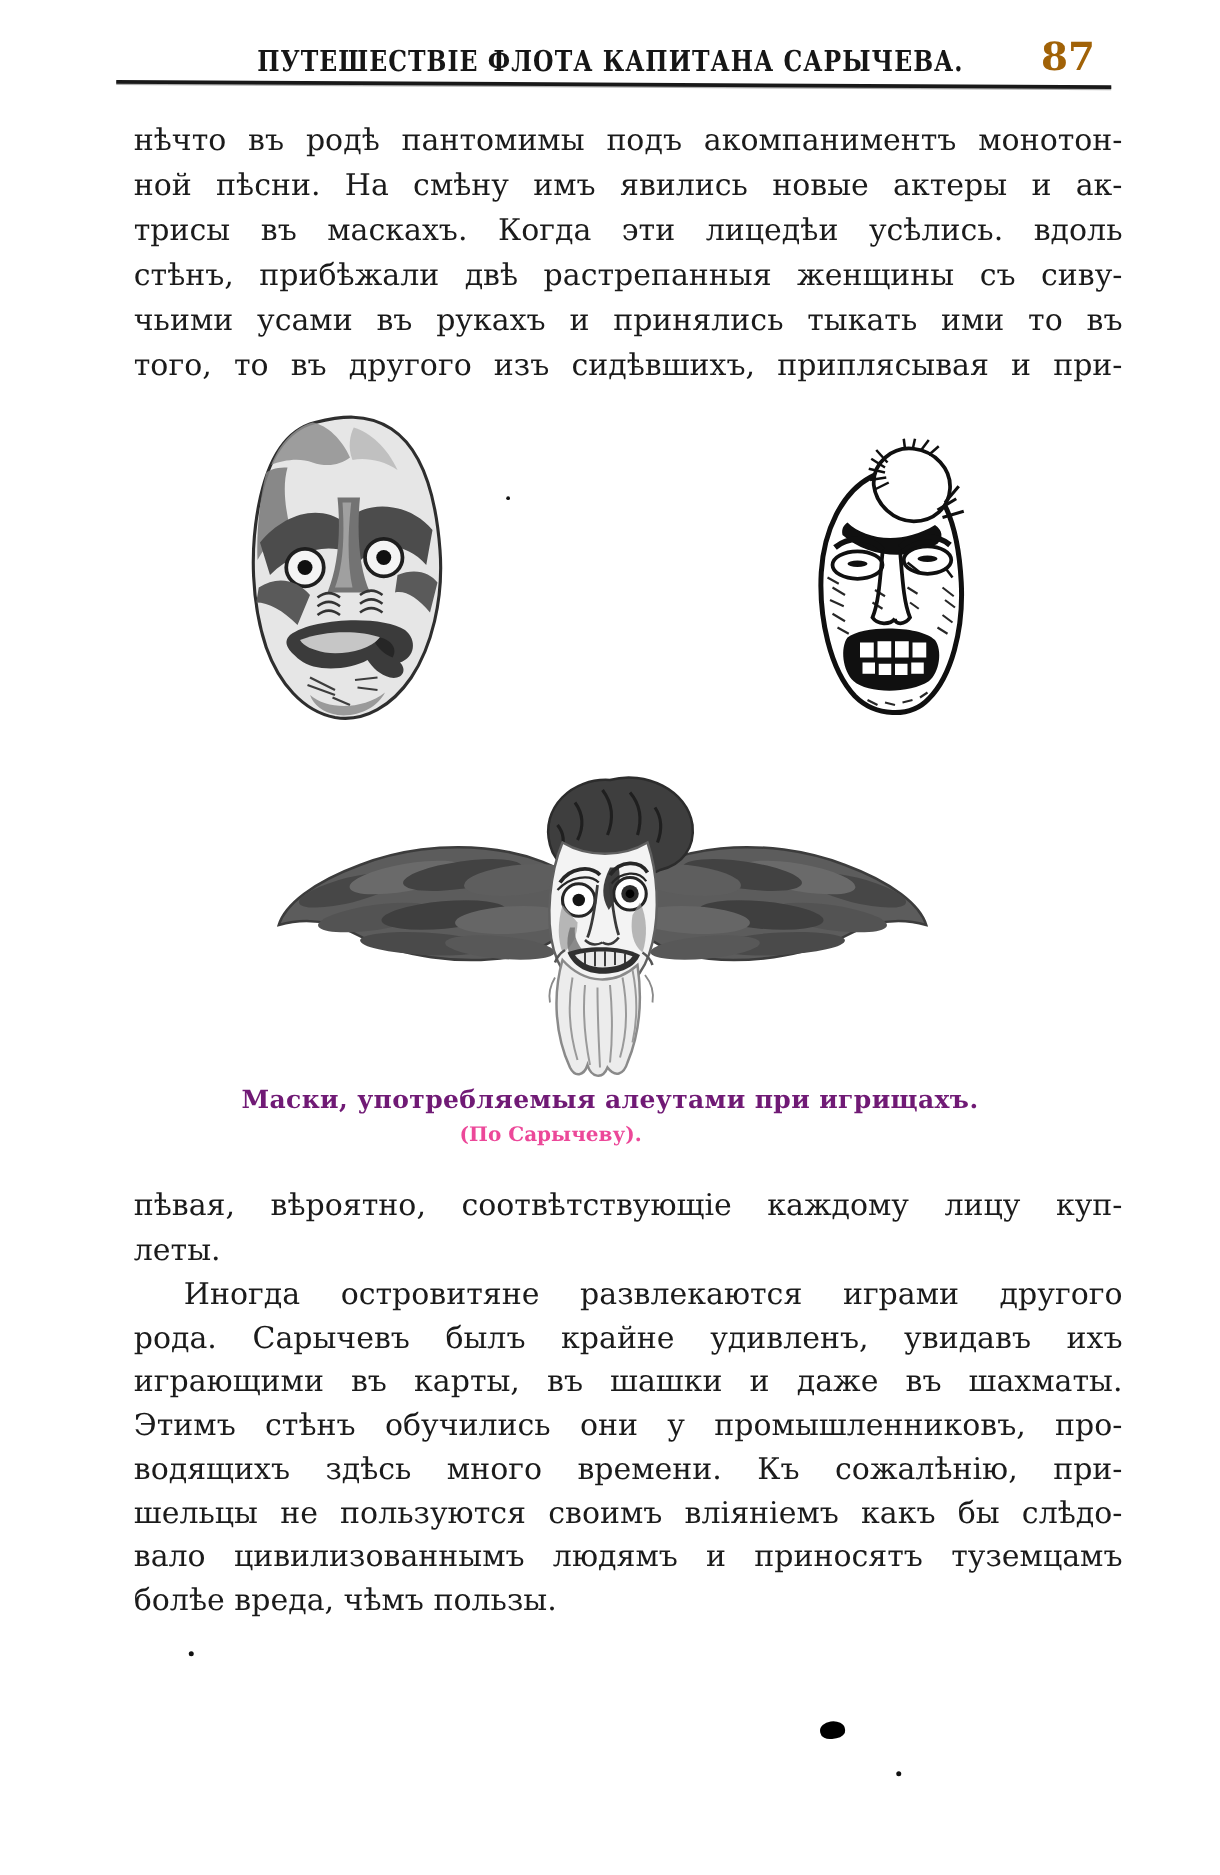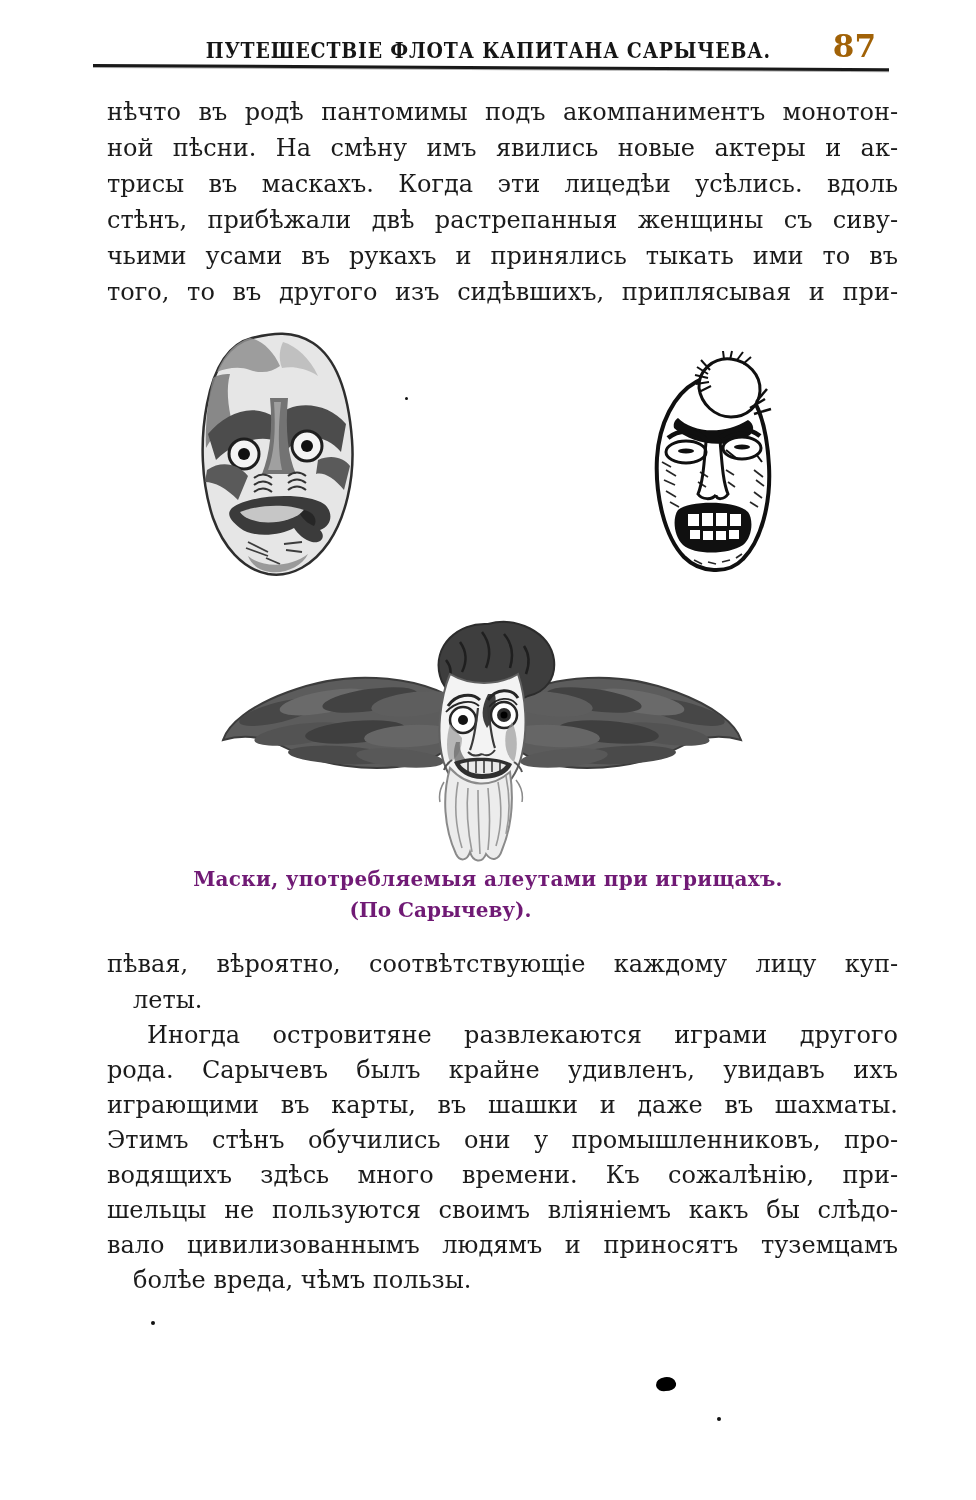--- a/index.html
+++ b/index.html
@@ -31,38 +31,38 @@
     transform:rotate(0.3deg);transform-origin:left center;
     box-shadow:0 1px 0 rgba(25,25,25,.35);
   }
   
   .para{position:absolute;left:107px;width:791px;font-weight:normal;color:#1b1b1b;}
   .para .tline{
     font-size:24px;line-height:36px;height:36px;
     text-align:justify;text-align-last:justify;
     white-space:normal;
   }
-  .para .tline.last{text-align-last:left;margin-left:26px;}
+  .para .tline.last{text-align-last:left;}
   .para .tline.indent{padding-left:40px;box-sizing:border-box;}
   .p1{top:94px;}
   .p2{top:946px;}
   .p3{top:1018px;}
   .p3 .tline{line-height:35px;height:35px;}
   
   .mask{position:absolute;}
   .mask-left{left:186px;top:328px;}
   .mask-right{left:640px;top:350px;}
   .mask-winged{left:218px;top:612px;}
   .fig-caption{
     position:absolute;top:867px;left:0;width:976px;text-align:center;
     font-size:20px;font-weight:bold;color:#701a75;letter-spacing:.3px;
   }
   .fig-subcaption{
     position:absolute;top:898px;left:0;width:881px;text-align:center;
-    font-size:20px;font-weight:bold;color:#701a75;
+    font-size:16px;font-weight:bold;color:#ec4899;
   }
   
   .speck{position:absolute;background:#111;border-radius:50%;}
   .speck-a{left:405px;top:397px;width:3px;height:3px;}
   .speck-b{left:151px;top:1321px;width:4px;height:4px;}
   .speck-c{left:717px;top:1417px;width:4px;height:4px;}
   .ink-blot{
     position:absolute;left:656px;top:1377px;width:20px;height:14px;
     background:#000;border-radius:55% 60% 45% 50%;
     transform:rotate(-8deg);

